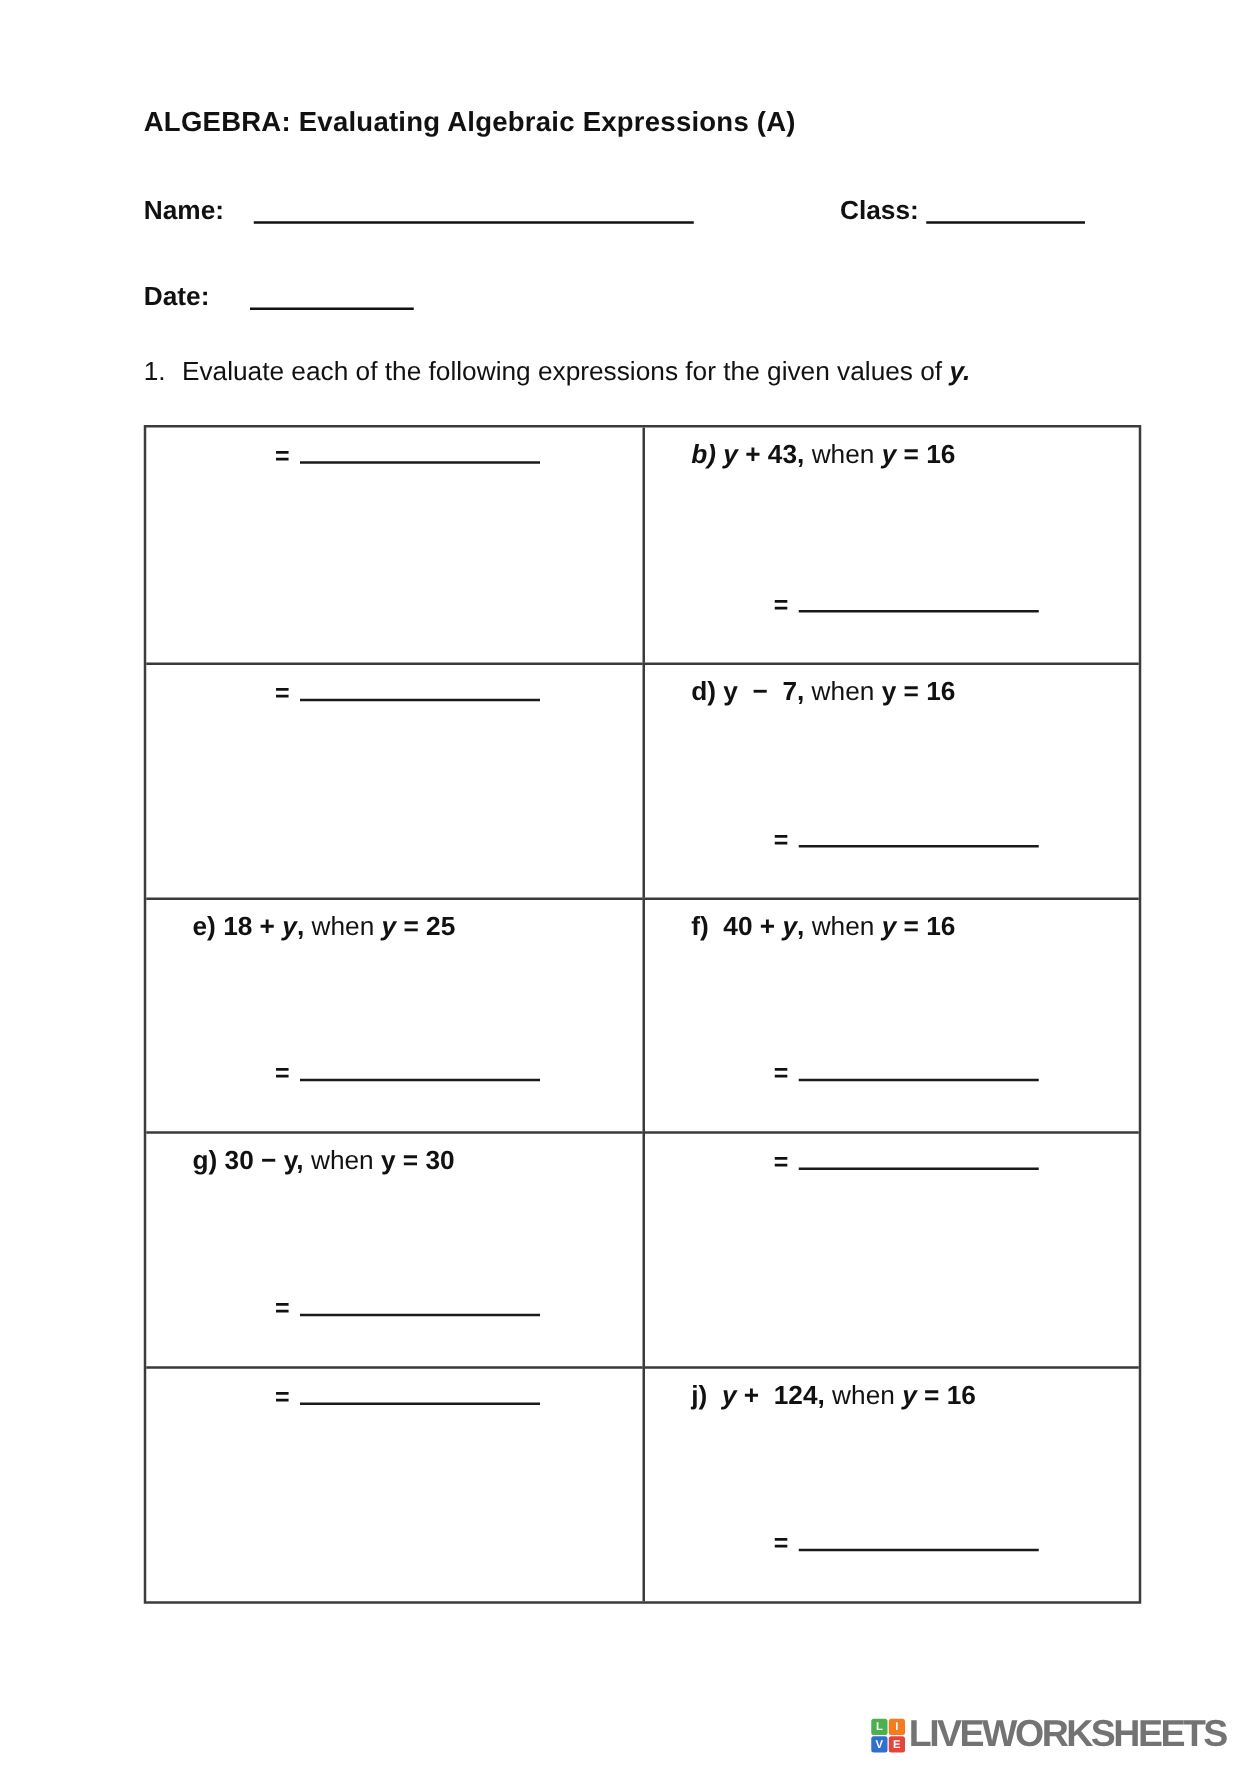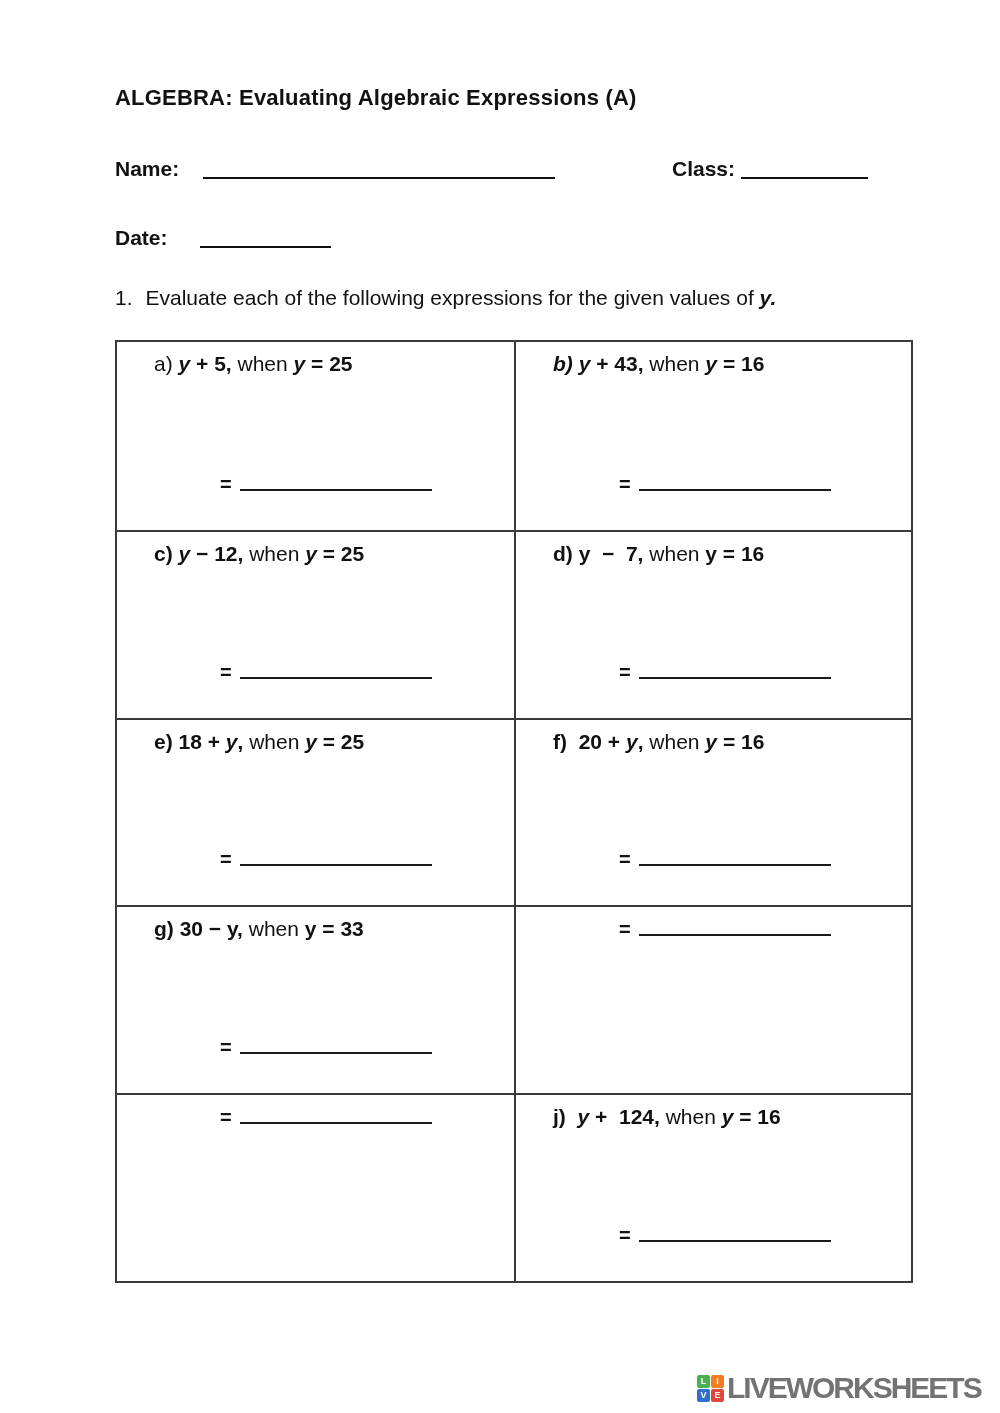--- a/index.html
+++ b/index.html
@@ -113,45 +113,43 @@
 <div class="abs field-label date-label">Class:</div>
 <div class="abs blank-line date-line"></div>
 
 <div class="abs field-label class-label">Date:</div>
 <div class="abs blank-line class-line"></div>
 
 <div class="abs instruction"><span class="num">1.</span><span>Evaluate each of the following expressions for the given values of </span><span class="emph">y.</span></div>
 
 <div class="abs problems-table">
     <div class="cell">
-      <div class="expr"><span>a) </span><span class="b i">y</span><span class="b"> + 5,</span><span> when </span><span class="b i">y</span><span class="b"> = 25</span></div>
       <div class="answer"><span class="eq">=</span><span class="answer-line"></span></div>
     </div>
     <div class="cell">
       <div class="expr"><span class="b i">b) </span><span class="b i">y</span><span class="b"> + 43,</span><span> when </span><span class="b i">y</span><span class="b"> = 16</span></div>
       <div class="answer"><span class="eq">=</span><span class="answer-line"></span></div>
     </div>
     <div class="cell">
-      <div class="expr"><span class="b">c) </span><span class="b i">y</span><span class="b"> − 12,</span><span> when </span><span class="b i">y</span><span class="b"> = 25</span></div>
       <div class="answer"><span class="eq">=</span><span class="answer-line"></span></div>
     </div>
     <div class="cell">
       <div class="expr"><span class="b">d) </span><span class="b">y  −  7,</span><span> when </span><span class="b">y = 16</span></div>
       <div class="answer"><span class="eq">=</span><span class="answer-line"></span></div>
     </div>
     <div class="cell">
       <div class="expr"><span class="b">e) 18 + </span><span class="b i">y</span><span class="b">,</span><span> when </span><span class="b i">y</span><span class="b"> = 25</span></div>
       <div class="answer"><span class="eq">=</span><span class="answer-line"></span></div>
     </div>
     <div class="cell">
-      <div class="expr"><span class="b">f)  20 + </span><span class="b i">y</span><span class="b">,</span><span> when </span><span class="b i">y</span><span class="b"> = 16</span></div>
+      <div class="expr"><span class="b">f)  40 + </span><span class="b i">y</span><span class="b">,</span><span> when </span><span class="b i">y</span><span class="b"> = 16</span></div>
       <div class="answer"><span class="eq">=</span><span class="answer-line"></span></div>
     </div>
     <div class="cell">
-      <div class="expr"><span class="b">g) 30 − y,</span><span> when </span><span class="b">y = 33</span></div>
+      <div class="expr"><span class="b">g) 30 − y,</span><span> when </span><span class="b">y = 30</span></div>
       <div class="answer"><span class="eq">=</span><span class="answer-line"></span></div>
     </div>
     <div class="cell">
       <div class="answer"><span class="eq">=</span><span class="answer-line"></span></div>
     </div>
     <div class="cell">
       <div class="answer"><span class="eq">=</span><span class="answer-line"></span></div>
     </div>
     <div class="cell">
       <div class="expr"><span class="b">j)  </span><span class="b i">y</span><span class="b"> +  124,</span><span> when </span><span class="b i">y</span><span class="b"> = 16</span></div>

